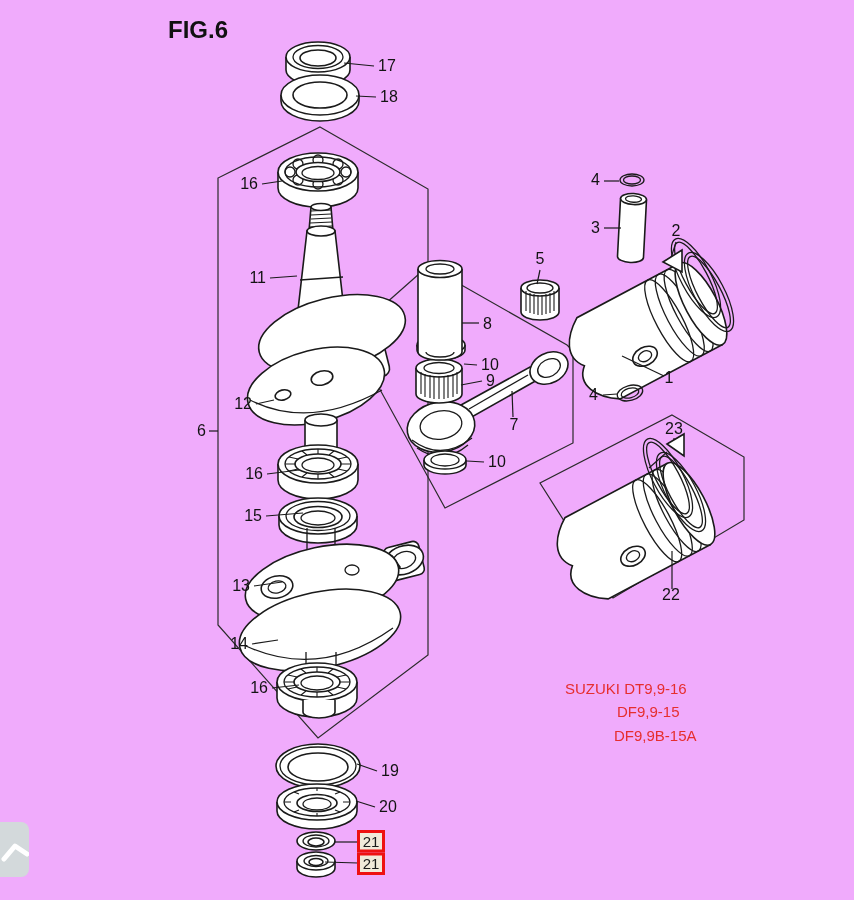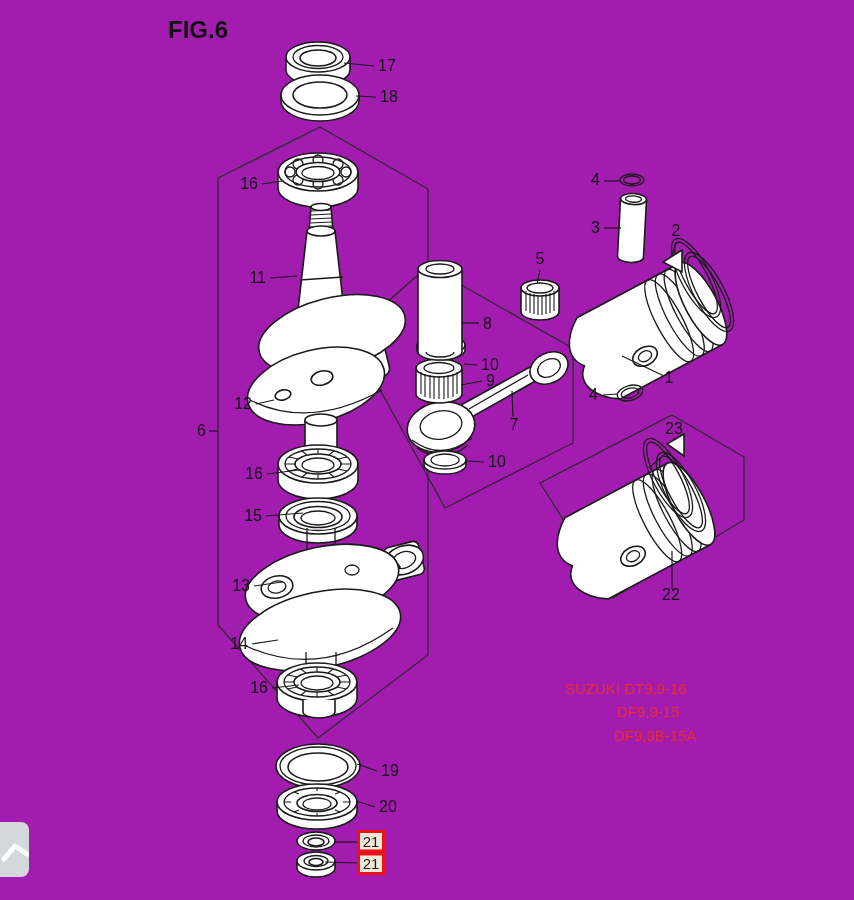--- a/index.html
+++ b/index.html
@@ -1,16 +1,16 @@
 <!DOCTYPE html>
 <html><head>
 <meta charset="utf-8">
 <style>
   html,body{margin:0;padding:0;background:#ffffff;}
-  #screen{position:relative;width:854px;height:900px;background:#a21caf;overflow:hidden;
+  #screen{position:relative;width:854px;height:900px;background:#f0abfc;overflow:hidden;
           font-family:"Liberation Sans",sans-serif;}
   svg{position:absolute;left:0;top:0;}
   .title{font:bold 24px "Liberation Sans",sans-serif;fill:#111;}
   .lbl{font:16px "Liberation Sans",sans-serif;fill:#131313;}
   .hl-lbl{font:15px "Liberation Sans",sans-serif;fill:#1a1a1a;}
   .model{font:15px "Liberation Sans",sans-serif;fill:#e62e2e;}
   .art{stroke:#1a1a1a;stroke-width:1.6;fill:#ffffff;}
   .art2{stroke:#1a1a1a;stroke-width:1.3;fill:none;}
   .box{stroke:#2a2a2a;stroke-width:1.2;fill:none;}
   .ldr{stroke:#1a1a1a;stroke-width:1.2;}

